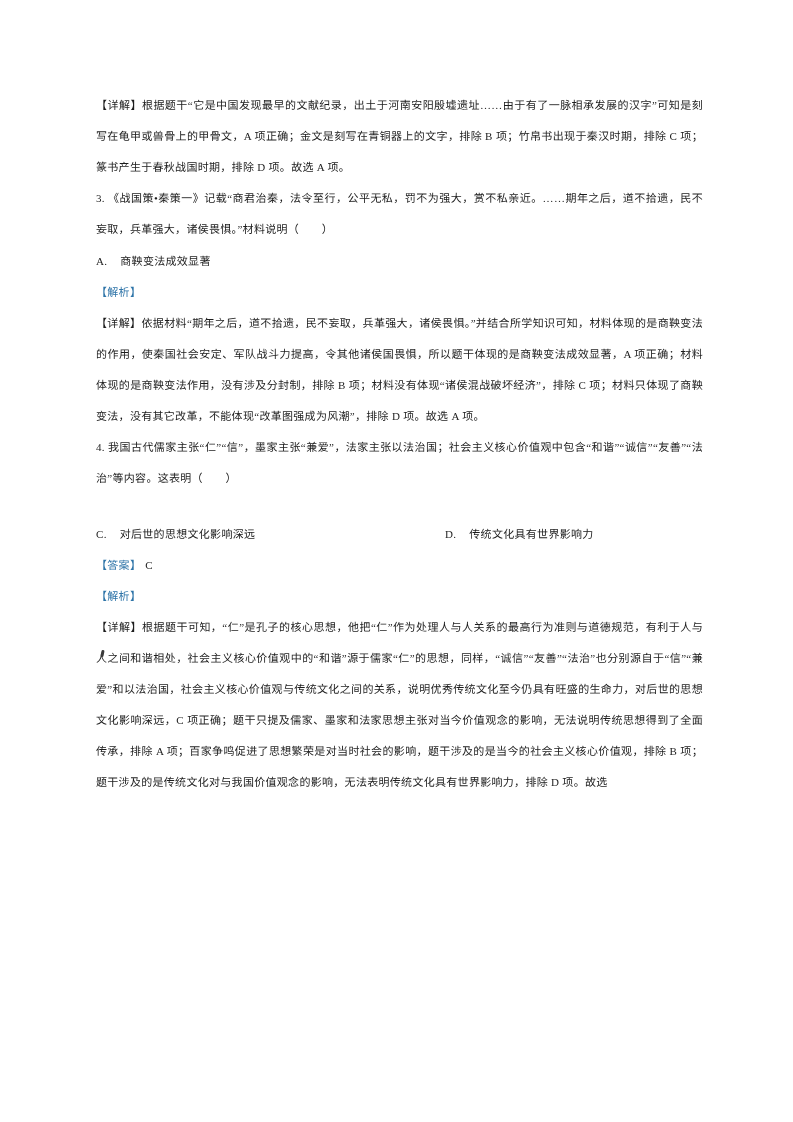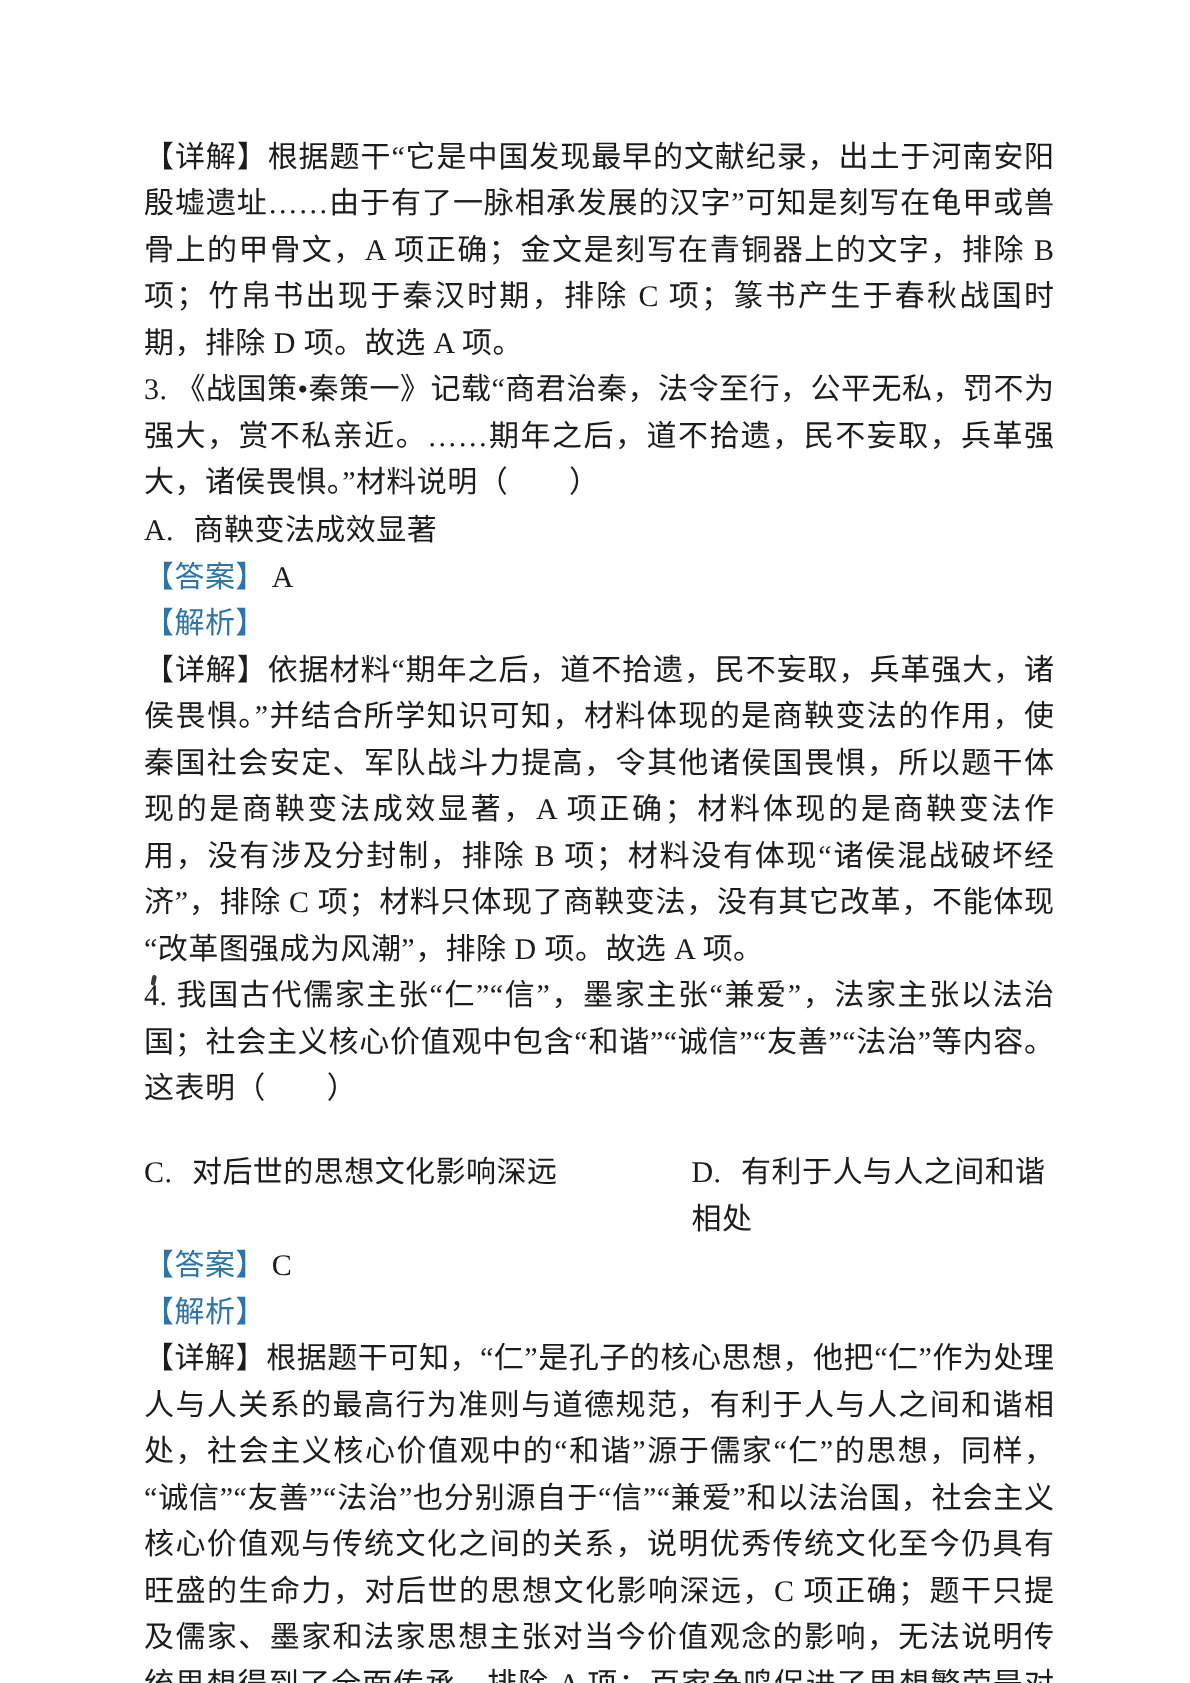--- a/index.html
+++ b/index.html
@@ -5,37 +5,37 @@
   html, body { margin: 0; padding: 0; background: #ffffff; }
   .page {
     position: relative;
     width: 793px;
     height: 1122px;
     margin: 0 auto;
     background: #ffffff;
     box-sizing: border-box;
     padding: 90px 90px 0 96px;
     font-family: "Liberation Serif", "DejaVu Serif", serif;
-    font-size: 20px;
+    font-size: 11px;
     line-height: 31px;
     letter-spacing: 0.3px;
     color: #1c1c1c;
     overflow: hidden;
   }
   p.para {
     margin: 0;
     text-align: justify;
     text-justify: inter-ideograph;
   }
   .label-blue { color: #2e74a8; }
   .label-black { color: #1c1c1c; }
   .answer-value { margin-left: 4px; }
   .stem { margin-top: 8px; }
   .stem-q4 { margin-top: 6px; }
-  .opt-row { display: flex; margin-top: 1px; gap: 16px; }
+  .opt-row { display: flex; margin-top: 1px; }
   .opt-row-gap { margin-top: 24px; }
   .opt-first { flex: none; width: 349px; }
   .opt-label { display: inline-block; margin-right: 13px; }
   .meta-row { margin: 0; }
   .stray-mark {
     position: absolute;
     left: 101px;
     top: 650px;
     width: 3px;
     height: 7px;
@@ -50,31 +50,30 @@
 <div class="page">
 
   <p class="para"><span class="label-black">【详解】</span><span>根据题干“它是中国发现最早的文献纪录，出土于河南安阳殷墟遗址……由于有了一脉相承发展的汉字”可知是刻写在龟甲或兽骨上的甲骨文，A 项正确；金文是刻写在青铜器上的文字，排除 B 项；竹帛书出现于秦汉时期，排除 C 项；篆书产生于春秋战国时期，排除 D 项。故选 A 项。</span></p>
 
   <p class="para stem">3. 《战国策•秦策一》记载“商君治秦，法令至行，公平无私，罚不为强大，赏不私亲近。……期年之后，道不拾遗，民不妄取，兵革强大，诸侯畏惧。”材料说明（　　）</p>
 
   <div class="opt-row">
     <div class="opt-first"><span class="opt-label">A.</span><span>商鞅变法成效显著</span></div>
   </div>
 
-  <p class="para meta-row"><span class="label-blue">【答案】</span><span class="answer-value">A</span></p>
   <p class="para meta-row"><span class="label-blue">【解析】</span></p>
   <p class="para"><span class="label-black">【详解】</span><span>依据材料“期年之后，道不拾遗，民不妄取，兵革强大，诸侯畏惧。”并结合所学知识可知，材料体现的是商鞅变法的作用，使秦国社会安定、军队战斗力提高，令其他诸侯国畏惧，所以题干体现的是商鞅变法成效显著，A 项正确；材料体现的是商鞅变法作用，没有涉及分封制，排除 B 项；材料没有体现“诸侯混战破坏经济”，排除 C 项；材料只体现了商鞅变法，没有其它改革，不能体现“改革图强成为风潮”，排除 D 项。故选 A 项。</span></p>
 
   <p class="para stem-q4">4. 我国古代儒家主张“仁”“信”，墨家主张“兼爱”，法家主张以法治国；社会主义核心价值观中包含“和谐”“诚信”“友善”“法治”等内容。这表明（　　）</p>
 
   <div class="opt-row">
   </div>
   <div class="opt-row opt-row-gap">
     <div class="opt-first"><span class="opt-label">C.</span><span>对后世的思想文化影响深远</span></div>
-    <div><span class="opt-label">D.</span><span>有利于人与人之间和谐相处</span></div>
+    <div><span class="opt-label">D.</span><span>传统文化具有世界影响力</span></div>
   </div>
 
   <p class="para meta-row"><span class="label-blue">【答案】</span><span class="answer-value">C</span></p>
   <p class="para meta-row"><span class="label-blue">【解析】</span></p>
   <p class="para"><span class="label-black">【详解】</span><span>根据题干可知，“仁”是孔子的核心思想，他把“仁”作为处理人与人关系的最高行为准则与道德规范，有利于人与人之间和谐相处，社会主义核心价值观中的“和谐”源于儒家“仁”的思想，同样，“诚信”“友善”“法治”也分别源自于“信”“兼爱”和以法治国，社会主义核心价值观与传统文化之间的关系，说明优秀传统文化至今仍具有旺盛的生命力，对后世的思想文化影响深远，C 项正确；题干只提及儒家、墨家和法家思想主张对当今价值观念的影响，无法说明传统思想得到了全面传承，排除 A 项；百家争鸣促进了思想繁荣是对当时社会的影响，题干涉及的是当今的社会主义核心价值观，排除 B 项；题干涉及的是传统文化对与我国价值观念的影响，无法表明传统文化具有世界影响力，排除 D 项。故选</span></p>
 
   <span class="stray-mark"></span>
 
 </div>
 

